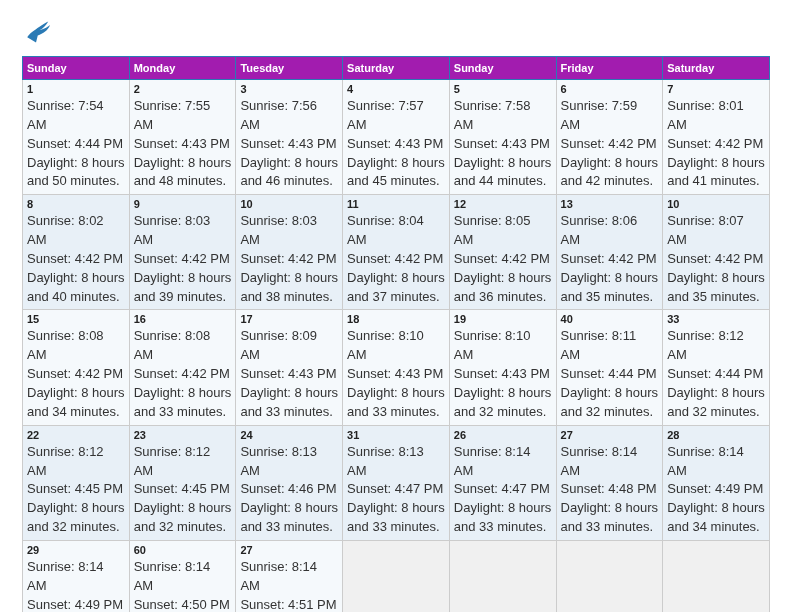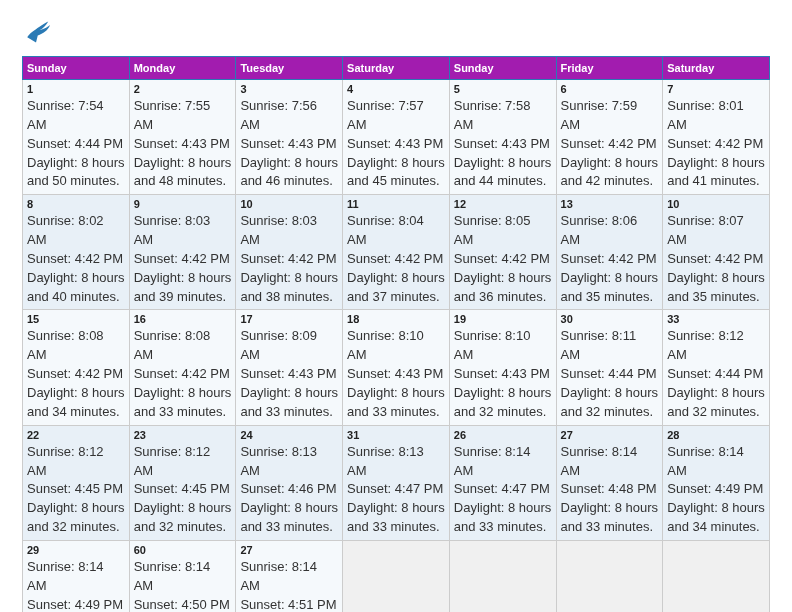--- a/index.html
+++ b/index.html
@@ -202,21 +202,21 @@
       </td>
           <td>
         <span class="day-num">18</span>
         <span class="day-info">Sunrise: 8:10 AM<br>Sunset: 4:43 PM<br>Daylight: 8 hours and 33 minutes.</span>
       </td>
           <td>
         <span class="day-num">19</span>
         <span class="day-info">Sunrise: 8:10 AM<br>Sunset: 4:43 PM<br>Daylight: 8 hours and 32 minutes.</span>
       </td>
           <td>
-        <span class="day-num">30</span>
+        <span class="day-num">40</span>
         <span class="day-info">Sunrise: 8:11 AM<br>Sunset: 4:44 PM<br>Daylight: 8 hours and 32 minutes.</span>
       </td>
           <td>
         <span class="day-num">33</span>
         <span class="day-info">Sunrise: 8:12 AM<br>Sunset: 4:44 PM<br>Daylight: 8 hours and 32 minutes.</span>
       </td>
         </tr>
         <tr>
           <td>
         <span class="day-num">22</span>

